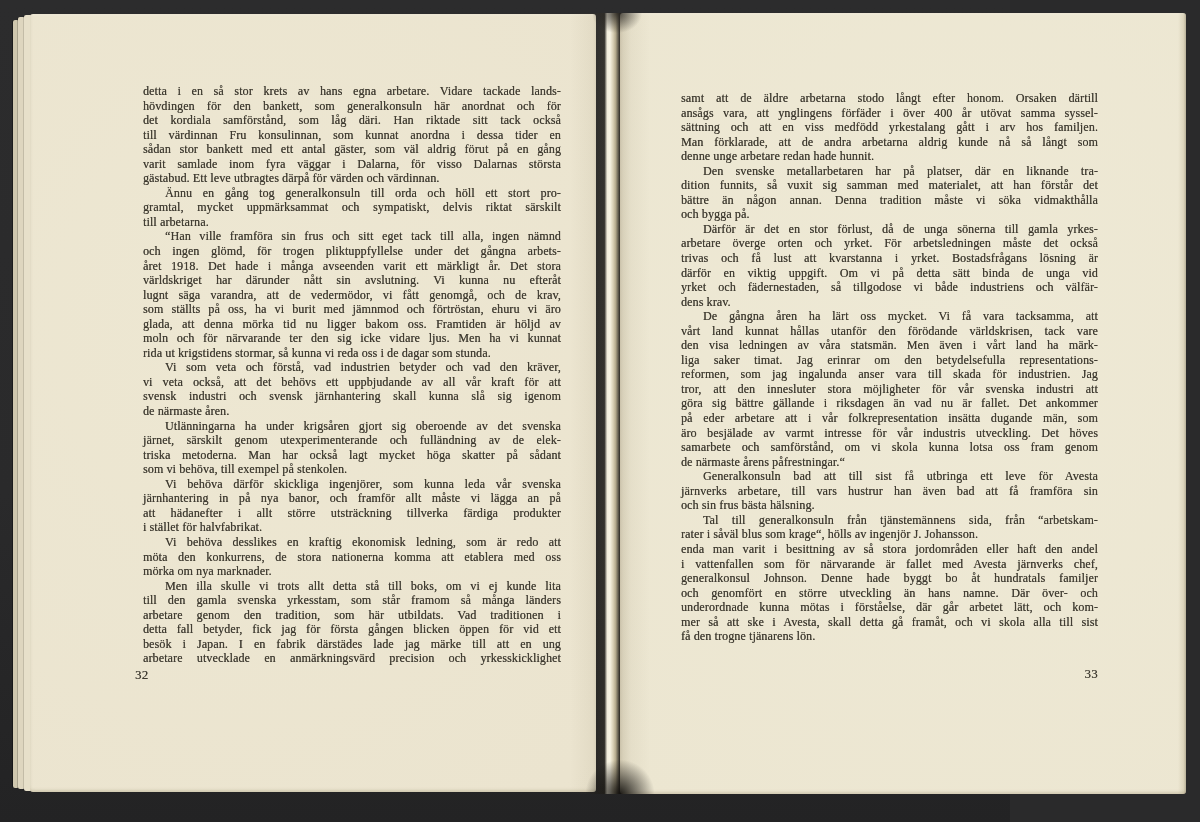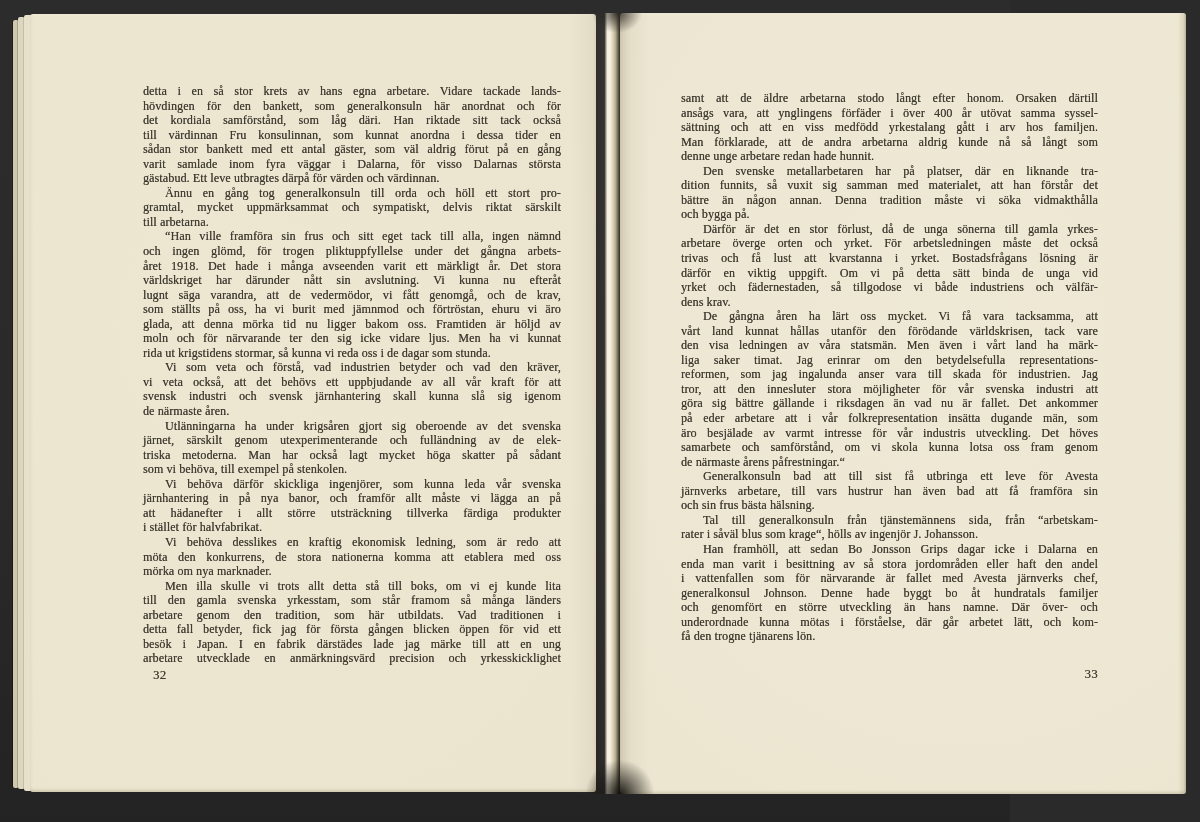--- a/index.html
+++ b/index.html
@@ -89,21 +89,21 @@
   .line.indent { text-indent: 22px; }
   .line.last { text-align-last: left; }
   .pagenum {
     position: absolute;
     color: #3e3a30;
     font-size: 12.8px;
     letter-spacing: 0.3px;
     text-shadow: 0.2px 0.2px 0.35px rgba(62,58,48,0.75);
     top: 654px;
   }
-  .page.left .pagenum  { left: 123px; }
+  .page.left .pagenum  { left: 105px; }
   .page.right .pagenum { left: 61px; width: 417px; text-align: right; }
 </style>
 </head>
 <body style="background: rgb(42, 42, 43);">
 
 <div class="scene">
 
   <div class="edge-strip edge-1"></div>
   <div class="edge-strip edge-2"></div>
   <div class="edge-strip edge-3"></div>
@@ -180,26 +180,26 @@
         <div class="line">göra sig bättre gällande i riksdagen än vad nu är fallet.  Det ankommer</div>
         <div class="line">på eder arbetare att i vår folkrepresentation insätta dugande män, som</div>
         <div class="line">äro besjälade av varmt intresse för vår industris utveckling.  Det höves</div>
         <div class="line">samarbete och samförstånd, om vi skola kunna lotsa oss fram genom</div>
         <div class="line last">de närmaste årens påfrestningar.“</div>
         <div class="line indent">Generalkonsuln bad att till sist få utbringa ett leve för Avesta</div>
         <div class="line">järnverks arbetare, till vars hustrur han även bad att få framföra sin</div>
         <div class="line last">och sin frus bästa hälsning.</div>
         <div class="line indent">Tal till generalkonsuln från tjänstemännens sida, från “arbetskam-</div>
         <div class="line last">rater i såväl blus som krage“, hölls av ingenjör J. Johansson.</div>
-        <div class="line indent">Han framhöll, att sedan Bo Jonsson Grips dagar icke i Dalarna en</div>
         <div class="line">enda man varit i besittning av så stora jordområden eller haft den andel</div>
         <div class="line">i vattenfallen som för närvarande är fallet med Avesta järnverks chef,</div>
         <div class="line">generalkonsul Johnson.  Denne hade byggt bo åt hundratals familjer</div>
         <div class="line">och genomfört en större utveckling än hans namne.  Där över- och</div>
         <div class="line">underordnade kunna mötas i förståelse, där går arbetet lätt, och kom-</div>
+        <div class="line">mer så att ske i Avesta, skall detta gå framåt, och vi skola alla till sist</div>
         <div class="line last">få den trogne tjänarens lön.</div>
       </div>
     <div class="pagenum" style="color: rgb(62, 58, 48);">33</div>
     <div class="right-edge-shade"></div>
   </div>
 
   <div class="gutter"></div>
   <div class="notch top"></div>
   <div class="notch bottom"></div>
 

